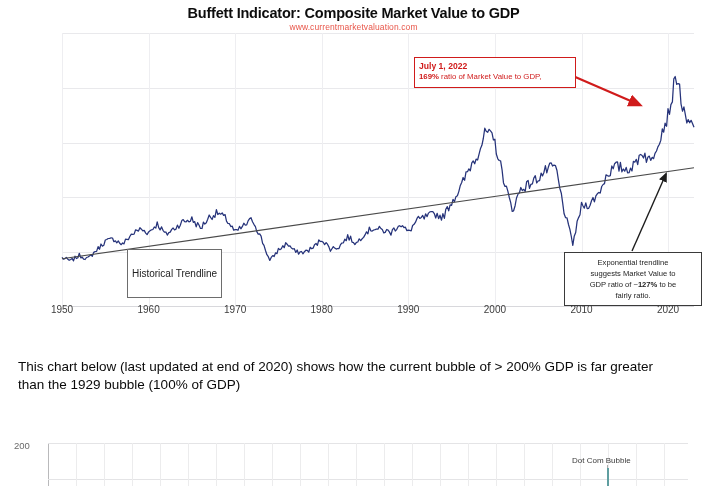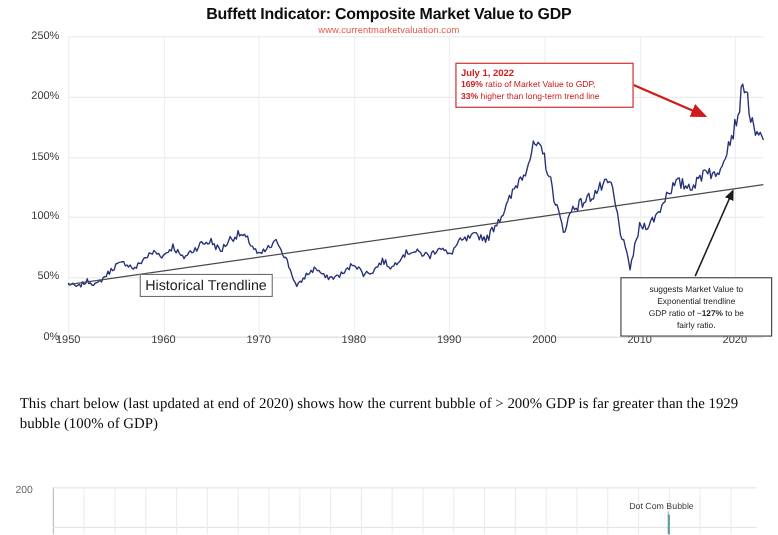--- a/index.html
+++ b/index.html
@@ -33,26 +33,26 @@
       text-align:left;line-height:1.32;}
   #callout-red .cr-title{font-size:8.6px;font-weight:bold;color:#d01b1b;}
   #callout-red .cr-line{font-size:7.8px;color:#d01b1b;}
   #callout-red .cr-line b{font-weight:bold;}
 
   #callout-black{position:absolute;left:564px;top:252px;width:130px;
       border:1.1px solid #3a3a3a;background:#fff;padding:4px 3px;
       text-align:center;line-height:1.45;font-size:7.6px;color:#1d1d1d;}
 
   #trendline-label{position:absolute;left:127px;top:249px;
-      border:1.1px solid #6d6d6d;background:#fff;padding:2px 4px;
-      font-size:13px;color:#222;white-space:nowrap;}
+      border:1.1px solid #6d6d6d;background:#fff;padding:18px 4px;
+      font-size:10px;color:#222;white-space:nowrap;}
 
   
   #body-text{position:absolute;left:18px;top:358px;width:660px;
-      font-family:Liberation Serif, serif;font-size:13.5px;line-height:1.35;color:#0a0a0a;}
+      font-family:Liberation Sans, sans-serif;font-size:13.5px;line-height:1.35;color:#0a0a0a;}
 
   
   #chart-bottom{position:absolute;left:0;top:418px;width:707px;height:68px;overflow:hidden;}
   #chart-bottom-title{position:absolute;left:36px;top:2px;font-size:12px;color:#4a4a4a;}
   #plot-bottom{position:absolute;left:48px;top:25px;width:640px;height:43px;}
   #plot-bottom .bg-v{position:absolute;top:0;height:100%;width:1px;background:#ececed;}
   #plot-bottom .bg-h{position:absolute;left:0;width:100%;height:1px;background:#e4e4e6;}
   #plot-bottom .axis-l{position:absolute;left:0;top:0;width:1px;height:100%;background:#b9b9bb;}
   #ylab-bottom{position:absolute;left:14px;top:22px;font-size:9.5px;color:#6a6a6a;}
   #dotcom-label{position:absolute;left:572px;top:38px;font-size:8px;color:#3a3a3a;white-space:nowrap;}
@@ -62,28 +62,20 @@
 </head>
 <body>
 
 <div id="slide">
 
   <div id="chart-top">
 
     <div id="chart-title">Buffett Indicator: Composite Market Value to GDP</div>
     <div id="chart-subtitle">www.currentmarketvaluation.com</div>
 
-    <div id="yaxis-top">
-      <div class="ylab" style="top:0px">250%</div>
-      <div class="ylab" style="top:54.8px">200%</div>
-      <div class="ylab" style="top:109.6px">150%</div>
-      <div class="ylab" style="top:164.4px">100%</div>
-      <div class="ylab" style="top:219.2px">50%</div>
-      <div class="ylab" style="top:274px">0%</div>
-    </div>
 
     <div id="plot-top">
       <div class="grid-h" style="top:0px"></div>
       <div class="grid-h" style="top:54.8px"></div>
       <div class="grid-h" style="top:109.6px"></div>
       <div class="grid-h" style="top:164.4px"></div>
       <div class="grid-h" style="top:219.2px"></div>
       <div class="grid-h" style="top:273px;background:#d8d8dc"></div>
 
       <div class="grid-v" style="left:0px"></div>
@@ -121,26 +113,25 @@
       <div class="xlab" style="left:259.7px">1980</div>
       <div class="xlab" style="left:346.3px">1990</div>
       <div class="xlab" style="left:432.9px">2000</div>
       <div class="xlab" style="left:519.5px">2010</div>
       <div class="xlab" style="left:606.0px">2020</div>
     </div>
 
     <div id="callout-red">
       <div class="cr-title">July 1, 2022</div>
       <div class="cr-line"><b>169%</b><span> ratio of Market Value to GDP,</span></div>
-      <div class="cr-line"><b>33%</b><span> higher than long-term trend line</span></div>
     </div>
 
     <div id="callout-black">
+      <div>Exponential trendline</div>
       <div>suggests Market Value to</div>
-      <div>Exponential trendline</div>
       <div><span>GDP ratio of ~</span><b>127%</b><span> to be</span></div>
       <div>fairly ratio.</div>
     </div>
 
     <div id="trendline-label">Historical Trendline</div>
   </div>
 
   <div id="body-text">This chart below (last updated at end of 2020) shows how the current bubble of &gt; 200% GDP is far greater than the 1929 bubble (100% of GDP)</div>
 
   <div id="chart-bottom">

